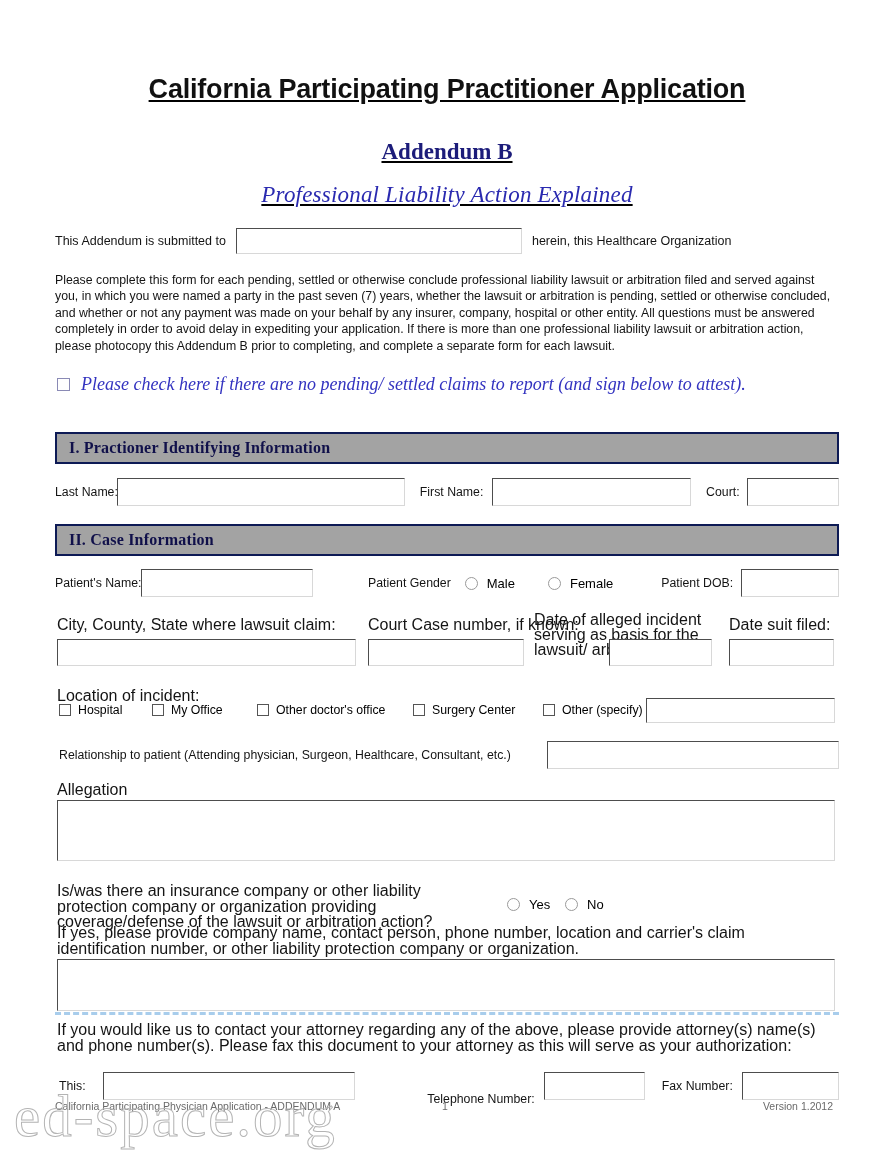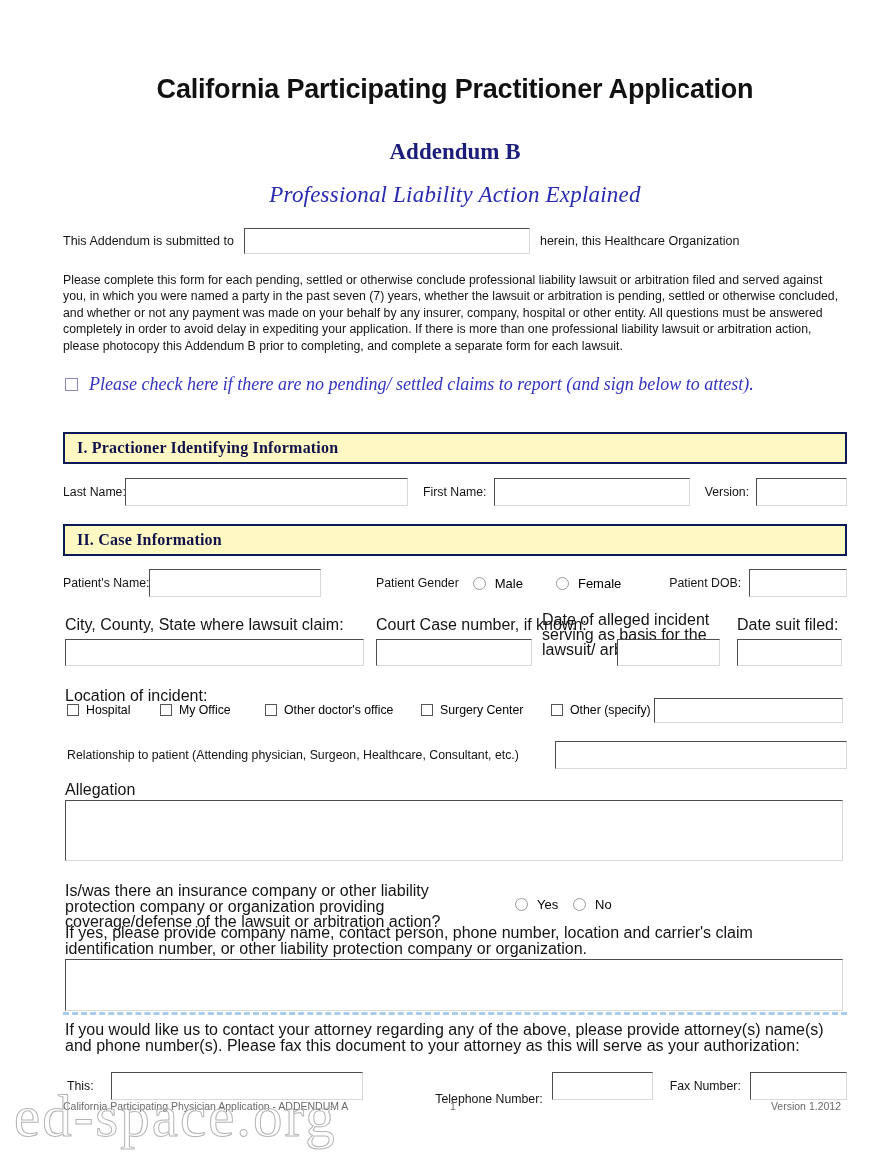--- a/index.html
+++ b/index.html
@@ -14,24 +14,25 @@
   .page {
     position: relative;
     width: 892px;
     height: 1154px;
     background: #ffffff;
     overflow: hidden;
     box-sizing: border-box;
   }
   .sheet {
     position: absolute;
-    left: 63px;
+    left: 55px;
     top: 0;
     width: 784px;
     height: 1154px;
+    text-decoration: underline;
   }
 
   
   .doc-title {
     text-align: center;
     font-family: "Liberation Sans", sans-serif;
     font-weight: bold;
     font-size: 27px;
     letter-spacing: -0.2px;
     color: #111111;
@@ -124,21 +125,21 @@
     line-height: 24px;
     white-space: nowrap;
   }
 
   
   .sec-bar {
     position: absolute;
     left: 0;
     width: 784px;
     height: 32px;
-    background: #fef9c3;
+    background: #a3a3a3;
     border: 2px solid #0d1a55;
     box-sizing: border-box;
     display: flex;
     align-items: center;
   }
   .sec-bar .t {
     font-family: "Liberation Serif", serif;
     font-weight: bold;
     font-size: 16px;
     color: #10104a;
@@ -246,21 +247,21 @@
 
     <div class="sec-bar" style="top:432px;">
       <span class="t">I. Practioner Identifying Information</span>
     </div>
 
     <div class="row" style="top:478px;">
       <span class="lbl" style="width:62px;">Last Name:</span>
       <span class="box" style="width:296px;height:28px;"></span>
       <span class="lbl" style="width:74px;padding-left:15px;">First Name:</span>
       <span class="box" style="width:205px;height:28px;"></span>
-      <span class="lbl" style="padding-left:15px;padding-right:7px;">Version:</span>
+      <span class="lbl" style="padding-left:15px;padding-right:7px;">Court:</span>
       <span class="box" style="width:95px;height:28px;"></span>
     </div>
 
     <div class="sec-bar" style="top:524px;">
       <span class="t">II. Case Information</span>
     </div>
 
     <div class="row" style="top:569px;">
       <span class="lbl" style="width:92px;">Patient's Name:</span>
       <span class="box" style="width:200px;height:28px;"></span>

